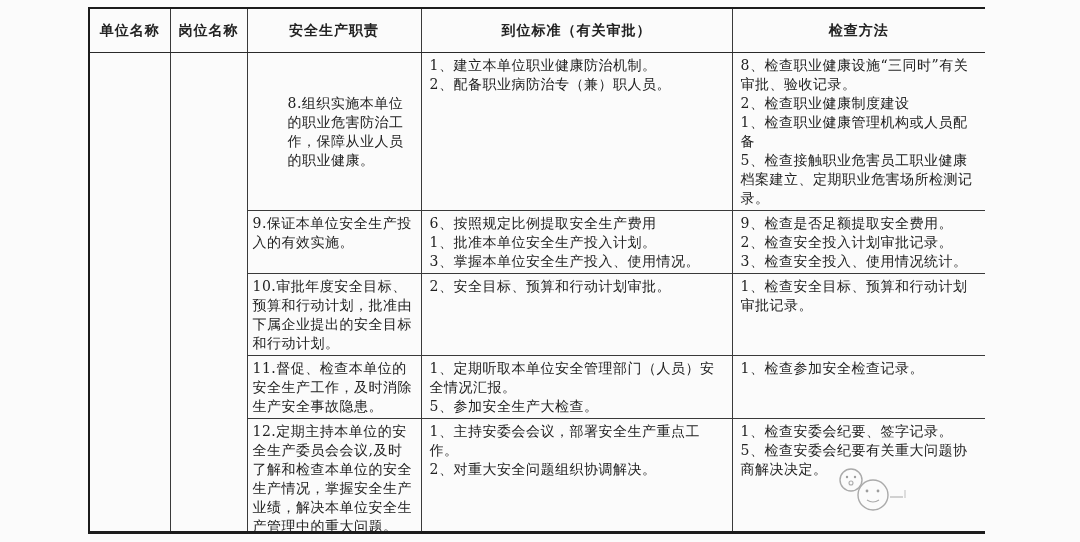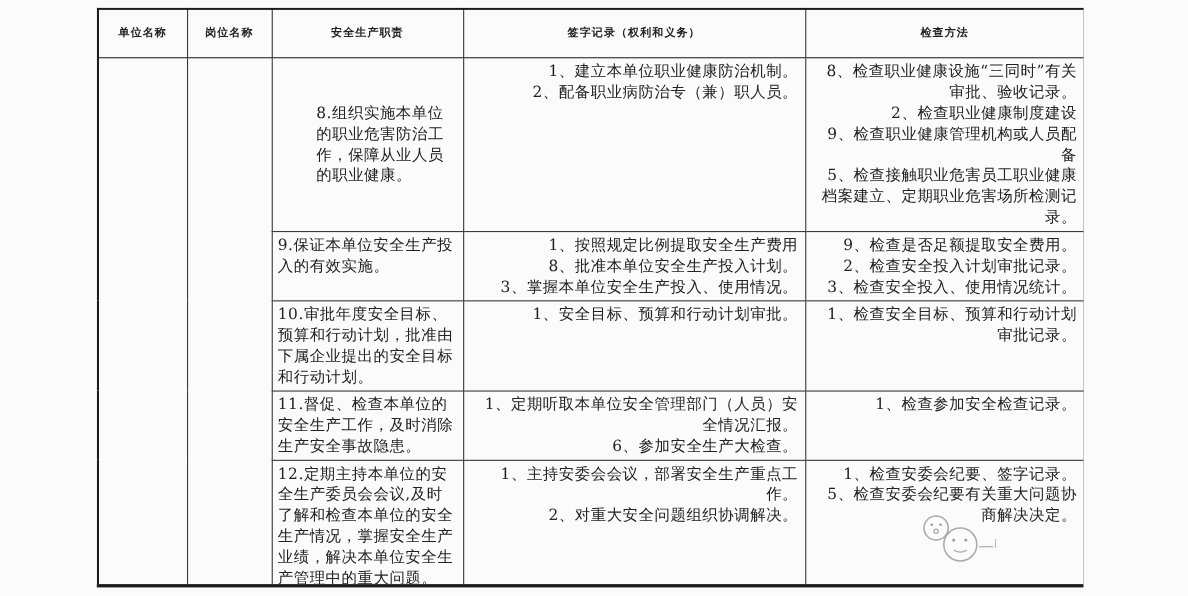--- a/index.html
+++ b/index.html
@@ -36,28 +36,28 @@
   }
   
   table.resp { border: 2px solid #1c1c1c; }
   table.resp thead th { border-bottom: 1.5px solid #2a2a2a; }
 
   table.resp th {
     font-weight: bold;
     text-align: center;
     vertical-align: middle;
     height: 44px;
-    font-size: 10px;
+    font-size: 14px;
     letter-spacing: 1px;
   }
   td.blank-cell { background: #fbfbfb; }
 
   td.duty-cell { padding: 3px 4px 2px 5px; letter-spacing: 0.5px; }
   td.duty-cell.v-center { vertical-align: middle; padding-left: 40px; }
-  td.list-cell { padding: 3px 6px 2px 8px; letter-spacing: 0.5px; text-align: right; }
+  td.list-cell { padding: 3px 6px 2px 8px; letter-spacing: 0.5px; }
   .line { margin: 0; }
 
   tr.r-8  { height: 124px; }
   tr.r-9  { height: 58px;  }
   tr.r-10 { height: 77px;  }
   tr.r-11 { height: 63px;  }
   tr.r-12 { height: 114px; }
 
   .watermark {
     position: absolute;
@@ -78,67 +78,67 @@
         <col style="width:77px">
         <col style="width:174px">
         <col style="width:311px">
         <col style="width:254px">
       </colgroup>
       <thead>
         <tr>
           <th>单位名称</th>
           <th>岗位名称</th>
           <th>安全生产职责</th>
-          <th>签字记录（权利和义务）</th>
+          <th>到位标准（有关审批）</th>
           <th>检查方法</th>
         </tr>
       </thead>
       <tbody>
         <tr class="r-8">
           <td class="blank-cell" rowspan="6"></td>
           <td class="blank-cell" rowspan="6"></td>
           <td class="duty-cell v-center">8.组织实施本单位的职业危害防治工作，保障从业人员的职业健康。</td>
           <td class="list-cell">
             <p class="line">1、建立本单位职业健康防治机制。</p>
             <p class="line">2、配备职业病防治专（兼）职人员。</p>
           </td>
           <td class="list-cell">
             <p class="line">8、检查职业健康设施“三同时”有关审批、验收记录。</p>
             <p class="line">2、检查职业健康制度建设</p>
-            <p class="line">9、检查职业健康管理机构或人员配备</p>
+            <p class="line">1、检查职业健康管理机构或人员配备</p>
             <p class="line">5、检查接触职业危害员工职业健康档案建立、定期职业危害场所检测记录。</p>
           </td>
         </tr>
         <tr class="r-9">
           <td class="duty-cell">9.保证本单位安全生产投入的有效实施。</td>
           <td class="list-cell">
-            <p class="line">1、按照规定比例提取安全生产费用</p>
-            <p class="line">8、批准本单位安全生产投入计划。</p>
+            <p class="line">6、按照规定比例提取安全生产费用</p>
+            <p class="line">1、批准本单位安全生产投入计划。</p>
             <p class="line">3、掌握本单位安全生产投入、使用情况。</p>
           </td>
           <td class="list-cell">
             <p class="line">9、检查是否足额提取安全费用。</p>
             <p class="line">2、检查安全投入计划审批记录。</p>
             <p class="line">3、检查安全投入、使用情况统计。</p>
           </td>
         </tr>
         <tr class="r-10">
           <td class="duty-cell">10.审批年度安全目标、预算和行动计划，批准由下属企业提出的安全目标和行动计划。</td>
           <td class="list-cell">
-            <p class="line">1、安全目标、预算和行动计划审批。</p>
+            <p class="line">2、安全目标、预算和行动计划审批。</p>
           </td>
           <td class="list-cell">
             <p class="line">1、检查安全目标、预算和行动计划审批记录。</p>
           </td>
         </tr>
         <tr class="r-11">
           <td class="duty-cell">11.督促、检查本单位的安全生产工作，及时消除生产安全事故隐患。</td>
           <td class="list-cell">
             <p class="line">1、定期听取本单位安全管理部门（人员）安全情况汇报。</p>
-            <p class="line">6、参加安全生产大检查。</p>
+            <p class="line">5、参加安全生产大检查。</p>
           </td>
           <td class="list-cell">
             <p class="line">1、检查参加安全检查记录。</p>
           </td>
         </tr>
         <tr class="r-12">
           <td class="duty-cell">12.定期主持本单位的安全生产委员会会议,及时了解和检查本单位的安全生产情况，掌握安全生产业绩，解决本单位安全生产管理中的重大问题。</td>
           <td class="list-cell">
             <p class="line">1、主持安委会会议，部署安全生产重点工作。</p>
             <p class="line">2、对重大安全问题组织协调解决。</p>

